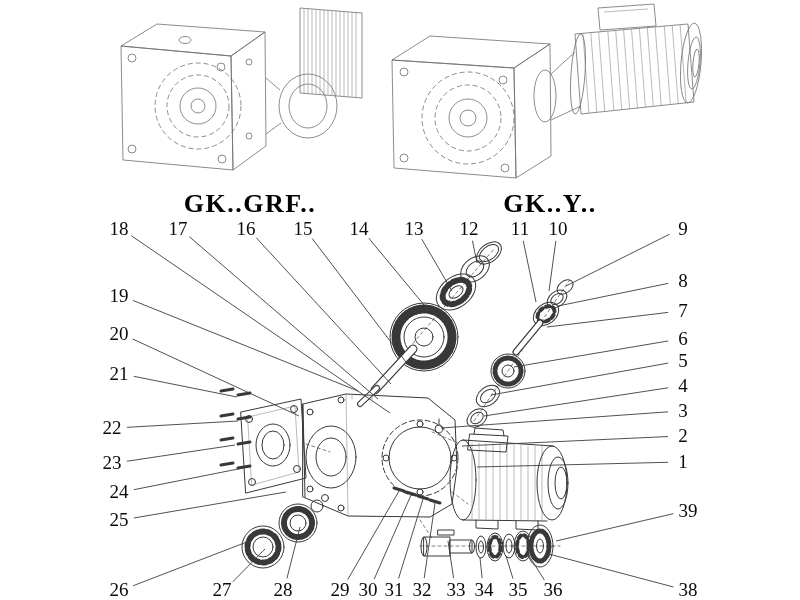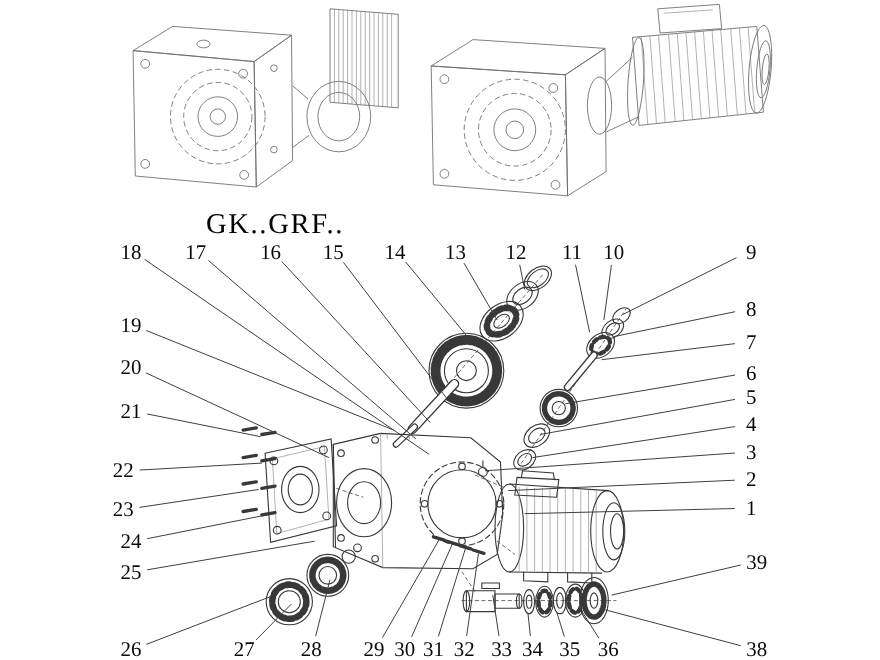--- a/index.html
+++ b/index.html
@@ -1,20 +1,20 @@
 <!DOCTYPE html>
 <html><head>
 <meta charset="utf-8">
 <style>
   *{margin:0;padding:0;box-sizing:border-box}
   html,body{background:#ffffff}
   body{width:800px;height:600px;overflow:hidden}
   #stage{position:relative;width:800px;height:600px;background:#ffffff;font-family:"Liberation Serif",serif}
   #stage svg{position:absolute;left:0;top:0}
-  .model-label{position:absolute;transform:translateX(-50%);font-weight:normal;font-size:26px;letter-spacing:1.5px;color:#000;white-space:nowrap;font-family:"Liberation Serif",serif}
+  .model-label{position:absolute;transform:translateX(-50%);font-weight:bold;font-size:26px;letter-spacing:1.5px;color:#000;white-space:nowrap;font-family:"Liberation Serif",serif}
   #label-left{left:250px;top:189px}
   #label-right{left:550px;top:189px}
   .lineart{stroke:#6e6e6e;stroke-width:0.8;fill:none}
   .lineart2{stroke:#8a8a8a;stroke-width:0.6;fill:none}
   #exploded{stroke:#383838;fill:none;stroke-width:1;stroke-linecap:round}
   .dash{stroke-dasharray:5 3}
   .dash2{stroke-dasharray:3 3;stroke:#5a5a5a;stroke-width:0.8;fill:none}
   .balls{stroke-dasharray:3.5 3.5}
   .teeth{stroke-dasharray:2.2 2}
   #leader-lines line{stroke:#3d3d3d;stroke-width:0.9}
@@ -284,13 +284,14 @@
         <text x="394" y="596">31</text>
         <text x="422" y="596">32</text>
         <text x="456" y="596">33</text>
         <text x="484" y="596">34</text>
         <text x="518" y="596">35</text>
         <text x="553" y="596">36</text>
       </g>
   </svg>
 
   <div class="model-label" id="label-left">GK..GRF..</div>
+  <div class="model-label" id="label-right">GK..Y..</div>
 </div>
 
 </body></html>

